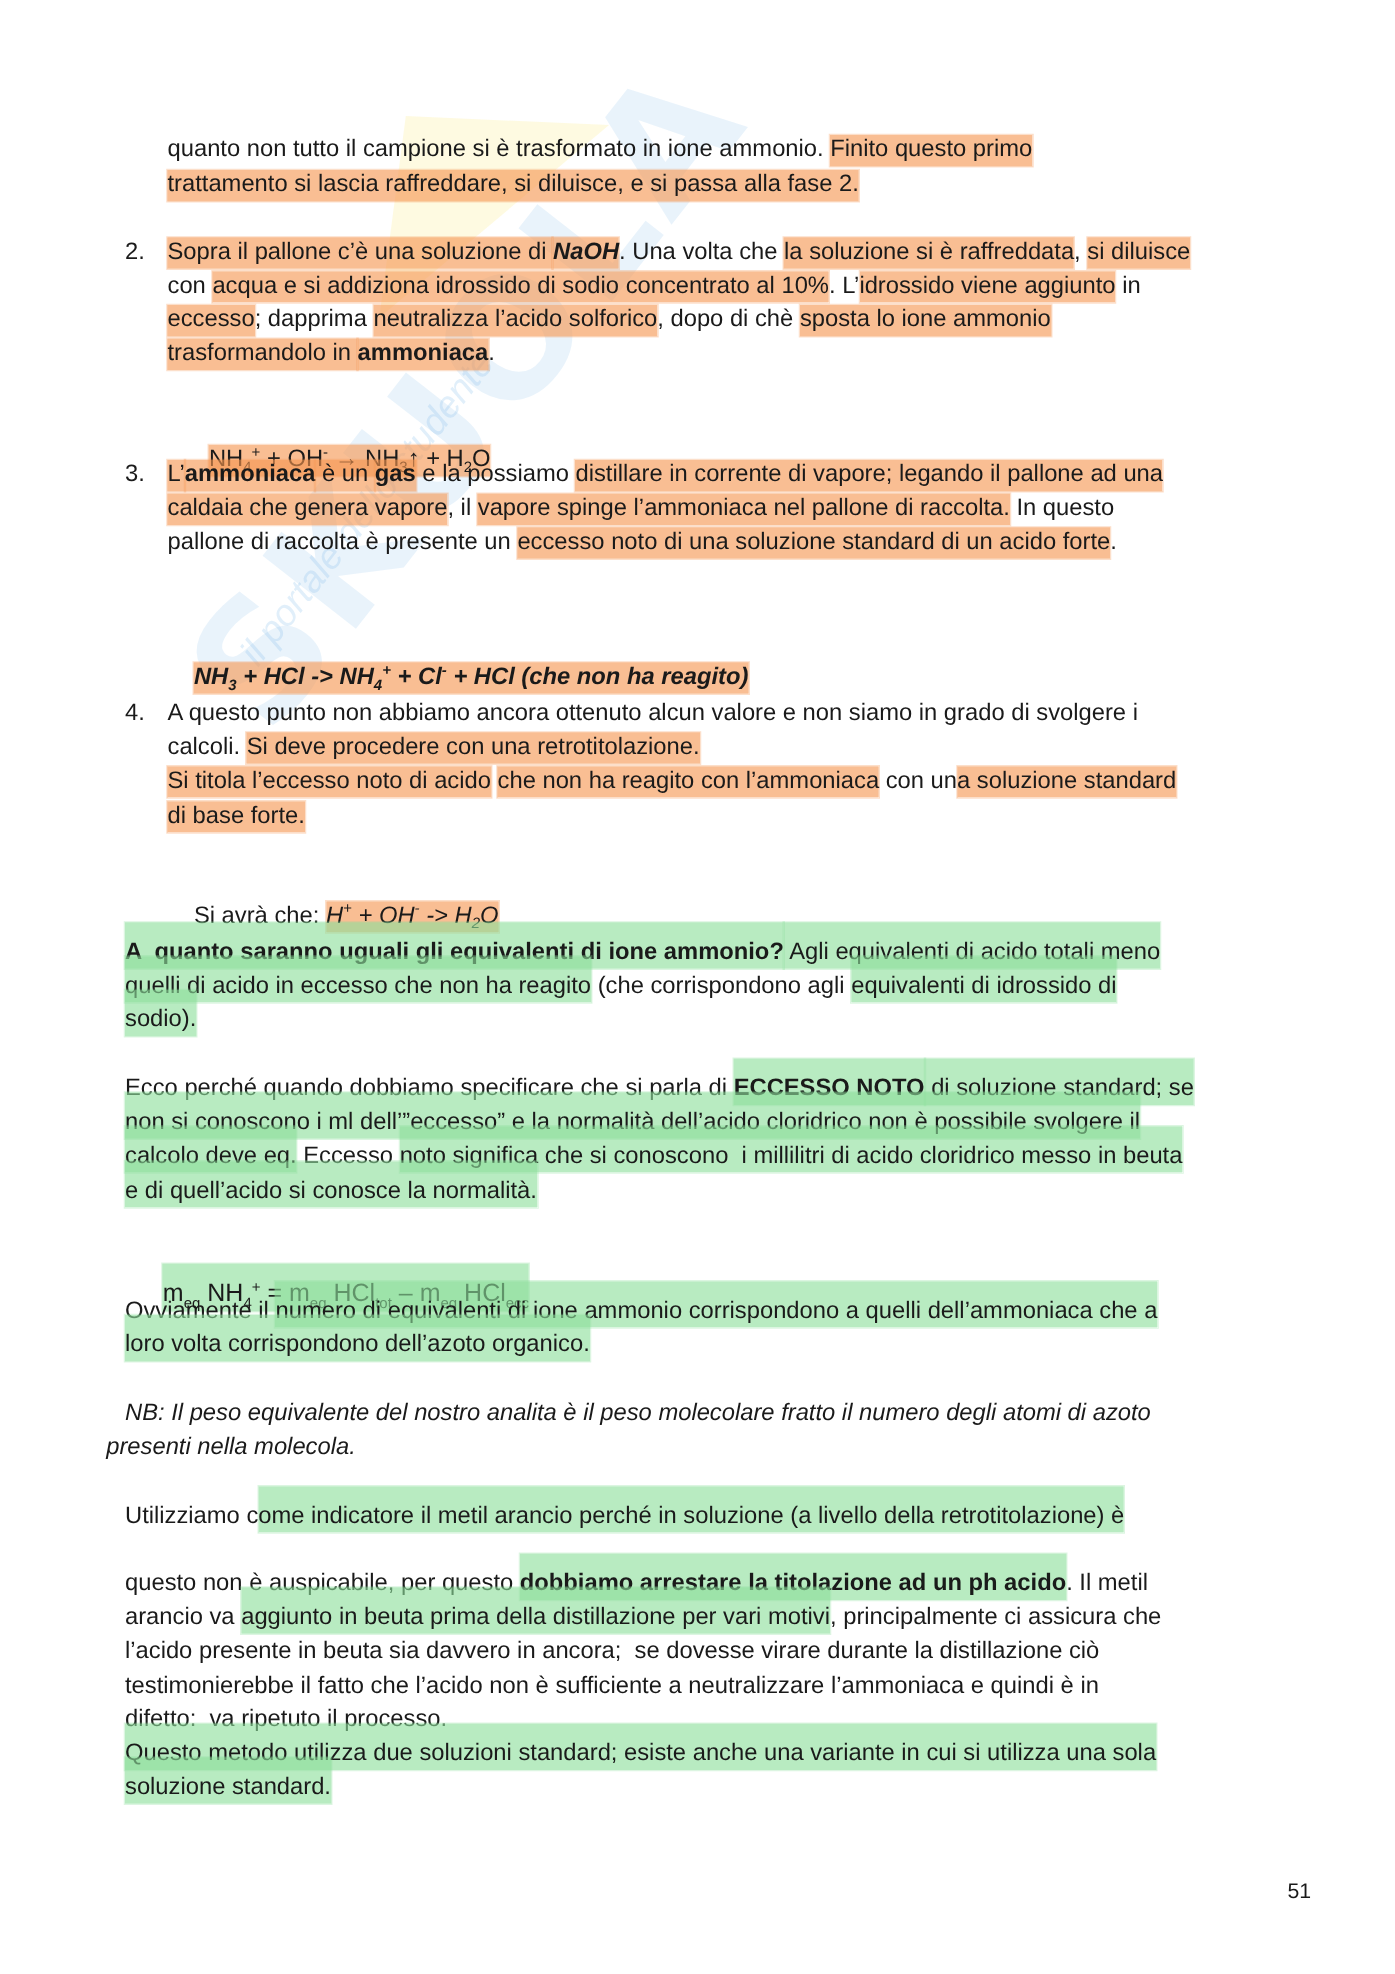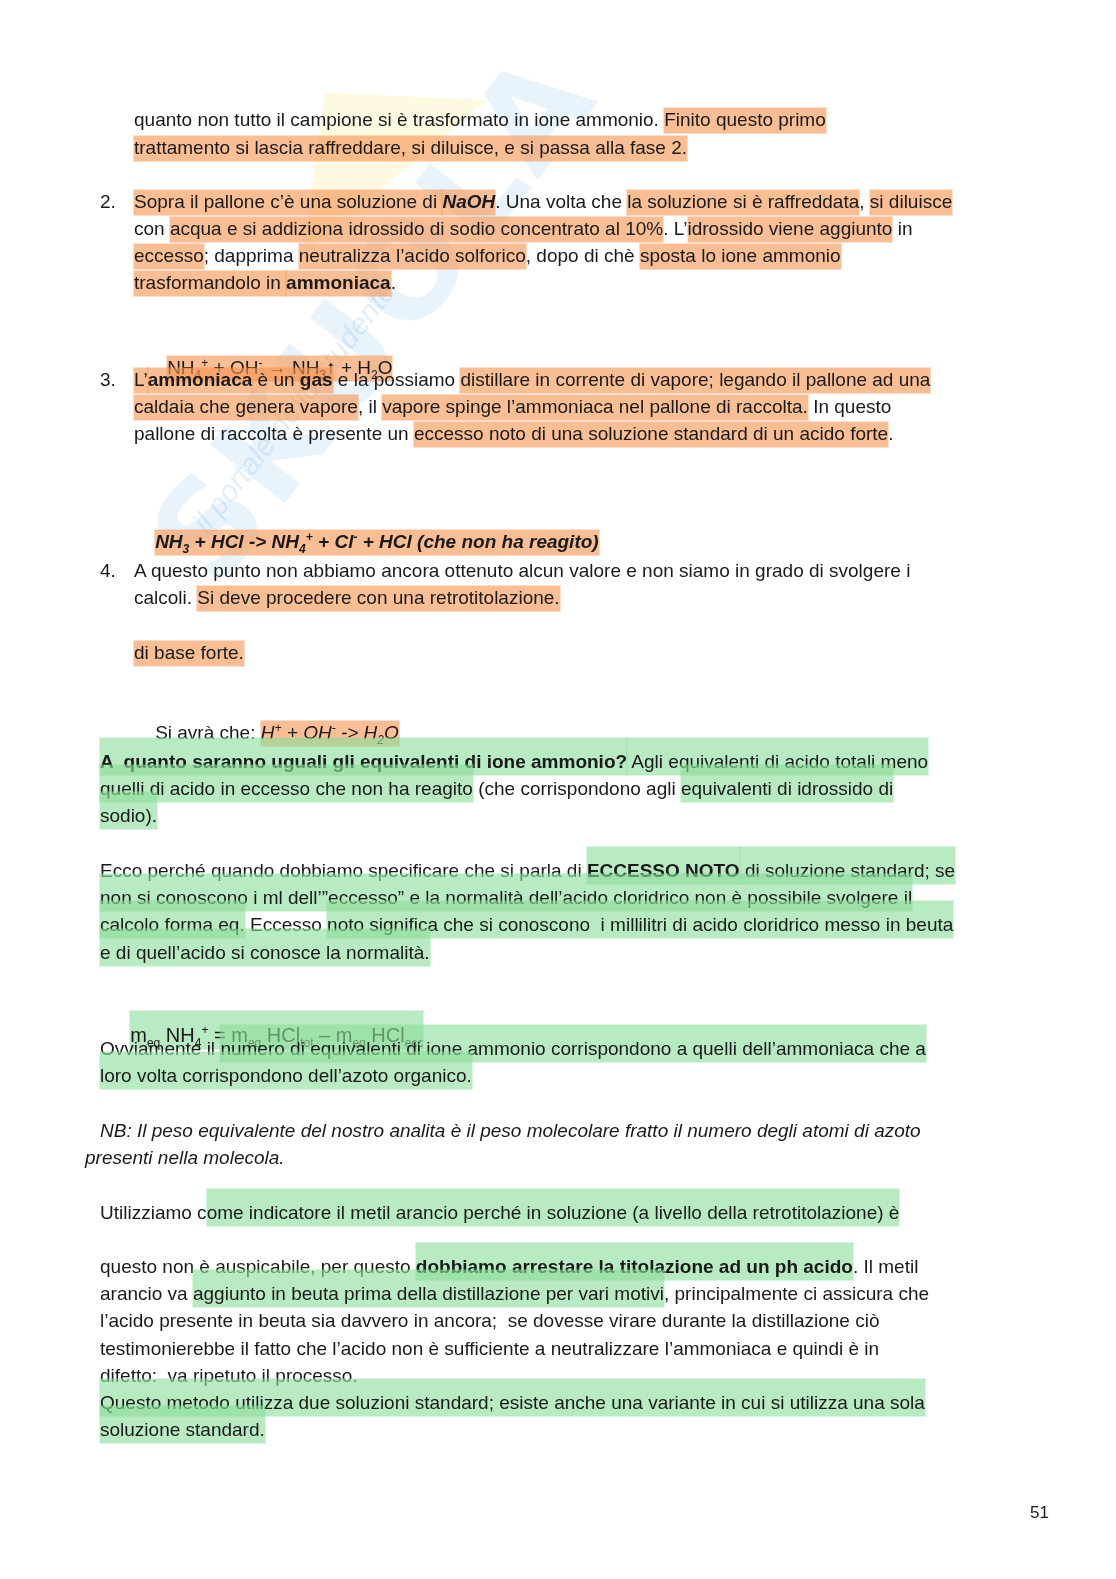--- a/index.html
+++ b/index.html
@@ -54,32 +54,33 @@
   <div class="line" style="left:134px;top:367px"><span class="hl-o">L’</span><span class="hl-o" style="font-weight: bold;">ammoniaca</span><span class="hl-o"> è un </span><span class="hl-o" style="font-weight: bold;">gas</span><span> e la possiamo </span><span class="hl-o">distillare in corrente di vapore; legando il pallone ad una</span></div>
   <div class="line" style="left:134px;top:394px"><span class="hl-o">caldaia che genera vapore</span><span>, il </span><span class="hl-o">vapore spinge l’ammoniaca nel pallone di raccolta.</span><span> In questo</span></div>
   <div class="line" style="left:134px;top:421px"><span>pallone di raccolta è presente un </span><span class="hl-o">eccesso noto di una soluzione standard di un acido forte</span><span>.</span></div>
   <div class="line" style="left:134px;top:503px">
     <span class="hl-o"><b><i>NH<sub>3</sub> + HCl -&gt; NH<sub>4</sub><sup>+</sup> + Cl<sup>-</sup> + HCl (che non ha reagito)</i></b></span>
   </div>
 
   <div class="num" style="left:100px;top:558px">4.</div>
   <div class="line" style="left:134px;top:558px"><span>A questo punto non abbiamo ancora ottenuto alcun valore e non siamo in grado di svolgere i</span></div>
   <div class="line" style="left:134px;top:585px"><span>calcoli. </span><span class="hl-o">Si deve procedere con una retrotitolazione.</span></div>
+  <div class="line" style="left:134px;top:612px"><span class="hl-o">Si titola l’eccesso noto di acido</span><span> </span><span class="hl-o">che non ha reagito con l’ammoniaca</span><span> con un</span><span class="hl-o">a soluzione standard</span></div>
   <div class="line" style="left:134px;top:640px"><span class="hl-o">di base forte.</span></div>
   <div class="line" style="left:134px;top:694px">
     <span>Si avrà che: </span><span class="hl-o"><i>H<sup>+</sup> + OH<sup>-</sup> -&gt; H<sub>2</sub>O</i></span>
   </div>
 
   <div class="line" style="left:100px;top:749px"><span class="hl-g" style="font-weight: bold;">A  quanto saranno uguali gli equivalenti di ione ammonio?</span><span class="hl-g"> Agli equivalenti di acido totali meno</span></div>
   <div class="line" style="left:100px;top:776px"><span class="hl-g">quelli di acido in eccesso che non ha reagito</span><span> (che corrispondono agli </span><span class="hl-g">equivalenti di idrossido di</span></div>
   <div class="line" style="left:100px;top:803px"><span class="hl-g">sodio).</span></div>
 
   <div class="line" style="left:100px;top:858px"><span>Ecco perché quando dobbiamo specificare che si parla di </span><span class="hl-g" style="font-weight: bold;">ECCESSO NOTO</span><span class="hl-g"> di soluzione standard; se</span></div>
   <div class="line" style="left:100px;top:885px"><span class="hl-g">non si conoscono i ml dell’”eccesso” e la normalità dell’acido cloridrico non è possibile svolgere il</span></div>
-  <div class="line" style="left:100px;top:912px"><span class="hl-g">calcolo forma eq.</span><span> Eccesso </span><span class="hl-g">noto significa che si conoscono  i millilitri di acido cloridrico messo in beuta</span></div>
+  <div class="line" style="left:100px;top:912px"><span class="hl-g">calcolo deve eq.</span><span> Eccesso </span><span class="hl-g">noto significa che si conoscono  i millilitri di acido cloridrico messo in beuta</span></div>
   <div class="line" style="left:100px;top:940px"><span class="hl-g">e di quell’acido si conosce la normalità.</span></div>
 
   <div class="line" style="left:108px;top:996px;font-size:20px">
     <span class="hl-g">m<sub>eq</sub> NH<sub>4</sub><sup>+</sup> = m<sub>eq</sub> HCl<sub>tot</sub> – m<sub>eq</sub> HCl<sub>ecc</sub></span>
   </div>
 
   <div class="line" style="left:100px;top:1036px"><span>Ovviamente il </span><span class="hl-g">numero di equivalenti di ione ammonio corrispondono a quelli dell’ammoniaca che a</span></div>
   <div class="line" style="left:100px;top:1063px"><span class="hl-g">loro volta corrispondono dell’azoto organico.</span></div>
 
   <div class="line" style="left:100px;top:1118px;font-style:italic">NB: Il peso equivalente del nostro analita è il peso molecolare fratto il numero degli atomi di azoto</div>

